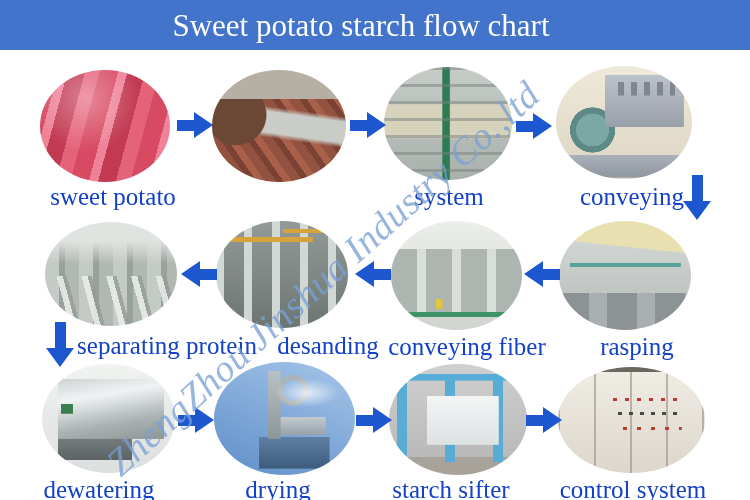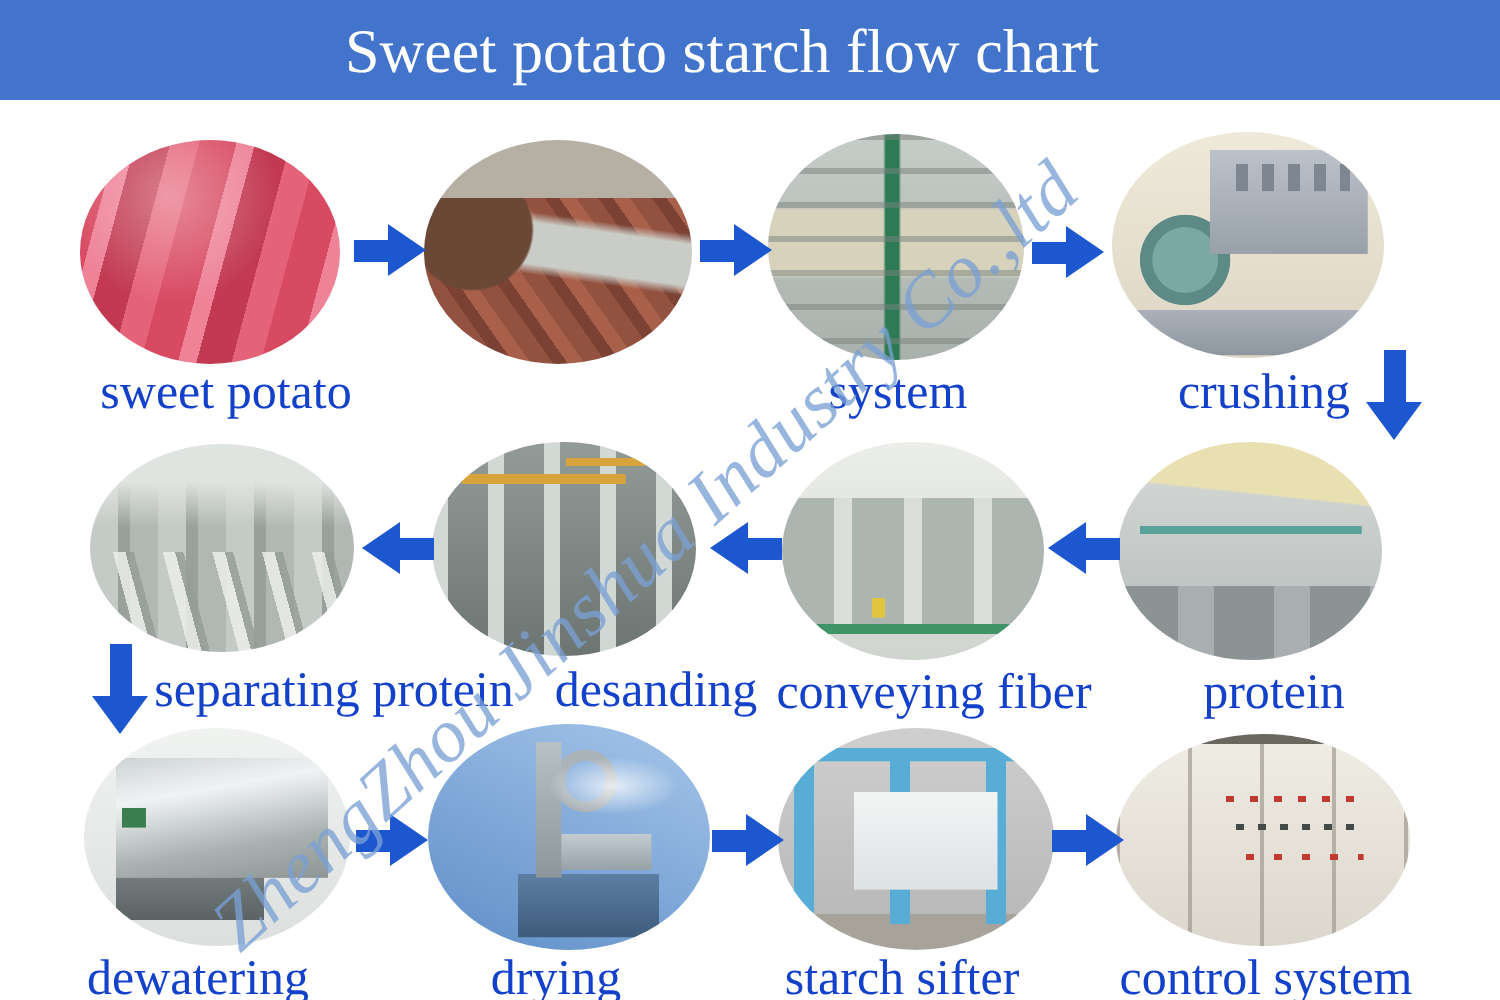--- a/index.html
+++ b/index.html
@@ -138,21 +138,21 @@
       <span class="headR"></span>
     </div>
 
   <div class="arrD" style="left:683px;top:175px">
       <span class="shaftV"></span>
       <span class="headD"></span>
     </div>
 
   <div class="step-label" style="left:113px;top:183px">sweet potato</div>
   <div class="step-label" style="left:449px;top:183px">system</div>
-  <div class="step-label" style="left:632px;top:183px">crushing</div>
+  <div class="step-label" style="left:632px;top:183px">conveying</div>
 
   <div class="oval ph-sep-protein" style="left:45px;top:222px;width:132px;height:104px"></div>
   <div class="oval ph-desanding" style="left:216px;top:221px;width:132px;height:107px"></div>
   <div class="oval ph-sep-fiber" style="left:391px;top:221px;width:131px;height:109px"></div>
   <div class="oval ph-rasping" style="left:559px;top:221px;width:132px;height:109px"></div>
 
   <div class="arr" style="left:181px;top:261px">
       <span class="headL"></span>
       <span class="shaft"></span>
     </div>
@@ -166,21 +166,21 @@
     </div>
 
   <div class="arrD" style="left:46px;top:322px">
       <span class="shaftV"></span>
       <span class="headD"></span>
     </div>
 
   <div class="step-label" style="left:167px;top:332px">separating protein</div>
   <div class="step-label" style="left:328px;top:332px">desanding</div>
   <div class="step-label" style="left:467px;top:333px">conveying fiber</div>
-  <div class="step-label" style="left:637px;top:333px">protein</div>
+  <div class="step-label" style="left:637px;top:333px">rasping</div>
 
   <div class="oval ph-dewatering" style="left:42px;top:364px;width:133px;height:109px"></div>
   <div class="oval ph-drying" style="left:214px;top:362px;width:141px;height:113px"></div>
   <div class="oval ph-sifter" style="left:389px;top:364px;width:138px;height:111px"></div>
   <div class="oval ph-control" style="left:558px;top:367px;width:147px;height:106px"></div>
 
   <div class="arr" style="left:178px;top:407px">
       <span class="shaft"></span>
       <span class="headR"></span>
     </div>

